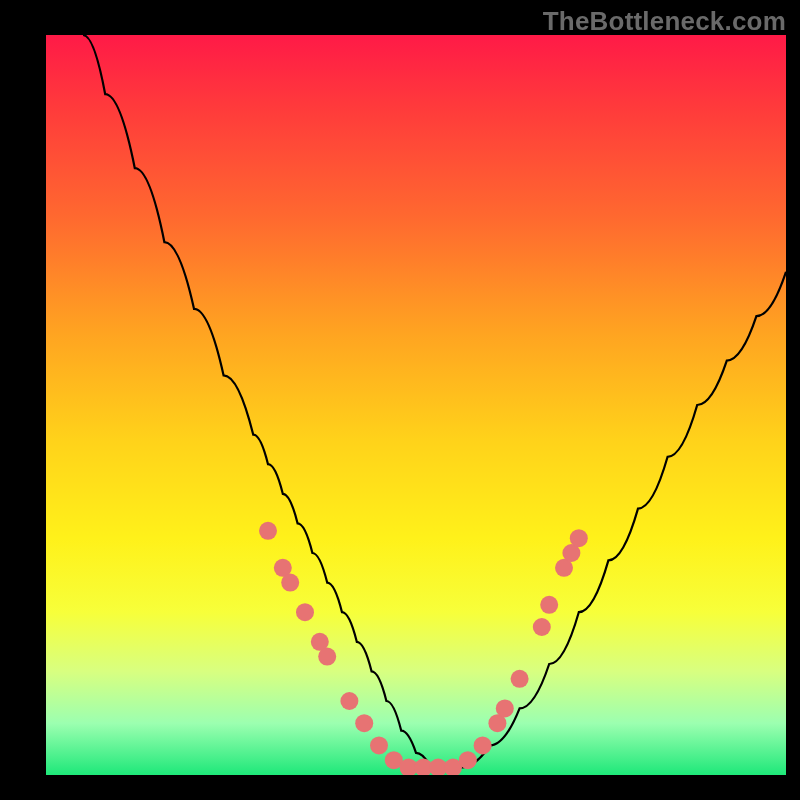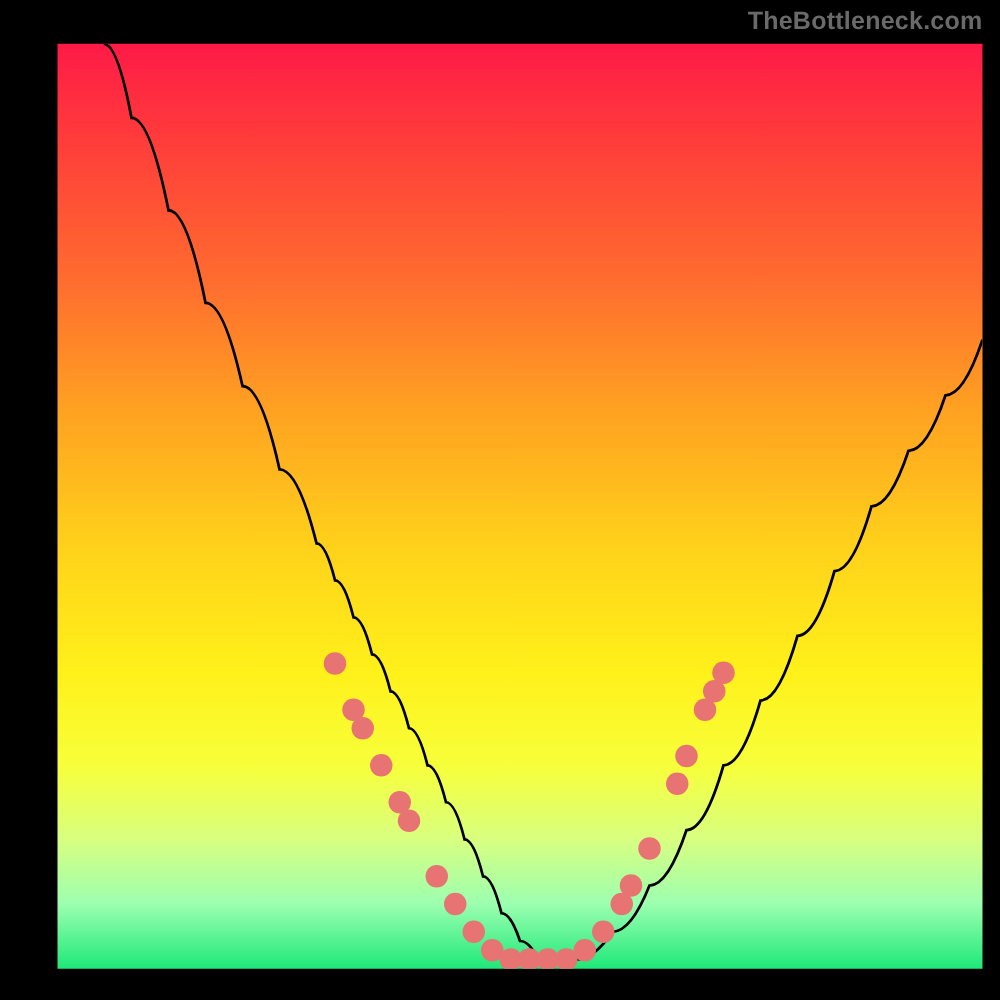--- a/index.html
+++ b/index.html
@@ -36,21 +36,21 @@
       #d8ff80 86%,
       #9cffb0 93%,
       #1ee879 100%
     );
   }
   .watermark {
     position: absolute;
     top: 6px;
     right: 14px;
     font-family: Arial, Helvetica, sans-serif;
-    font-size: 20px;
+    font-size: 26px;
     font-weight: 600;
     color: #6a6a6a;
     letter-spacing: 0.2px;
     pointer-events: none;
   }
   svg.curve {
     position: absolute;
     left: 0;
     top: 0;
     width: 740px;

